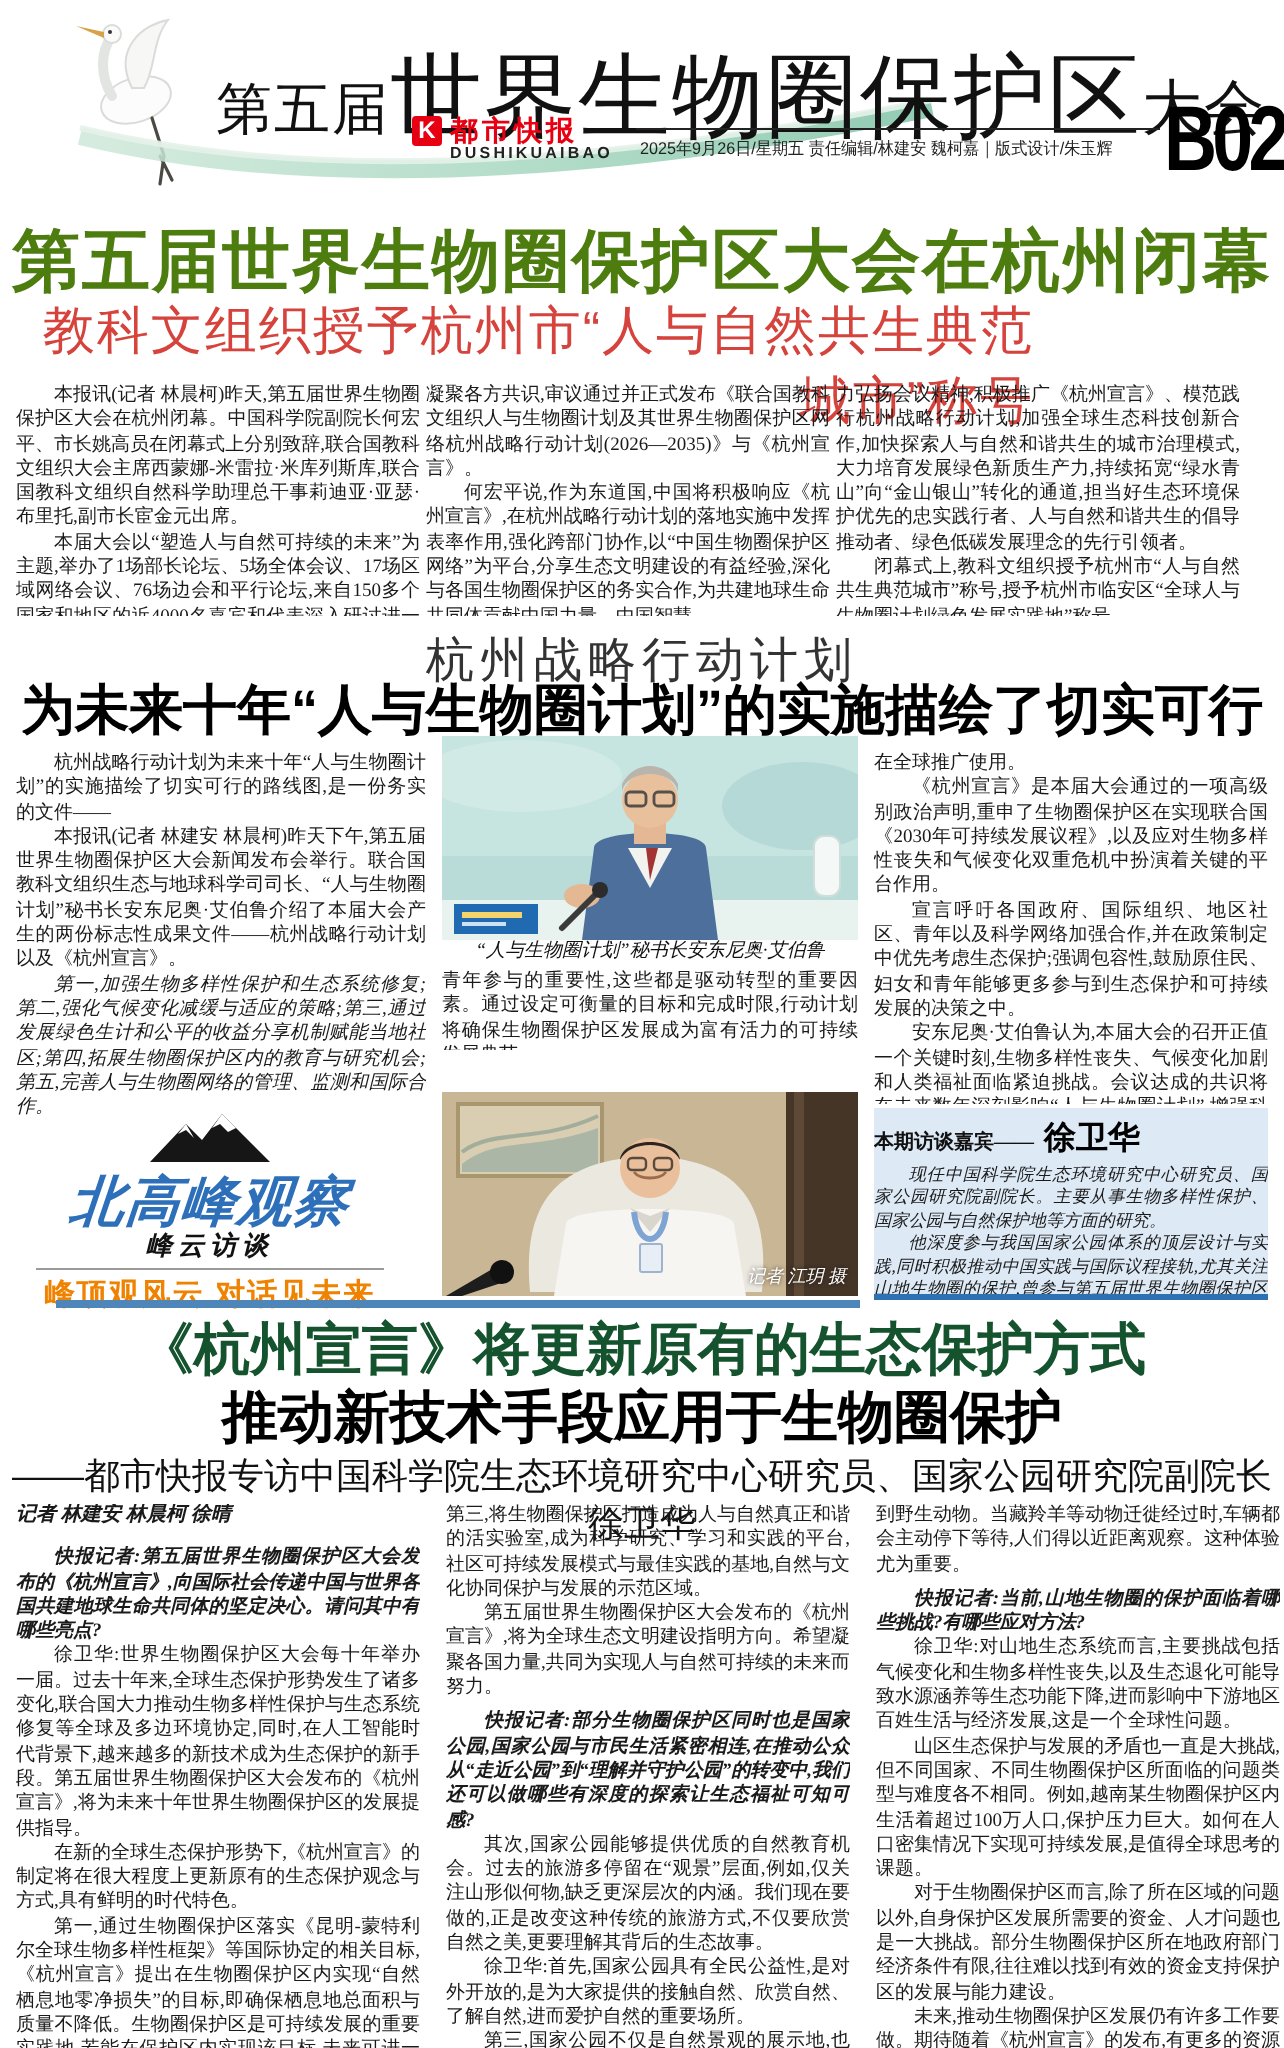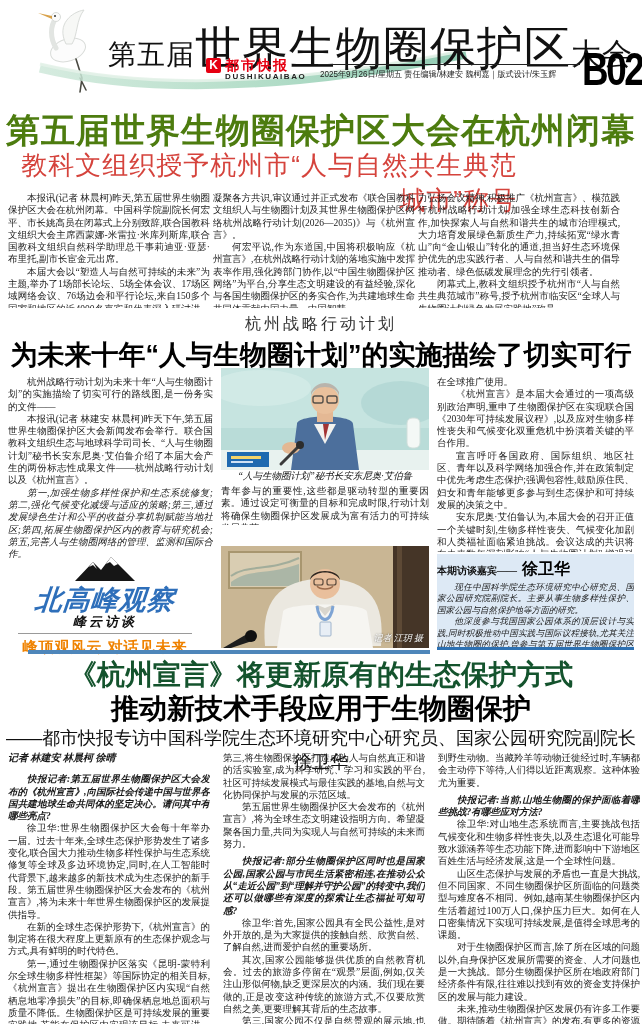--- a/index.html
+++ b/index.html
@@ -28,21 +28,21 @@
           font-family:"Liberation Sans",sans-serif;font-size:26px;letter-spacing:1px;}
   .cols{position:absolute;display:flex;}
   .col{text-align:justify;font-size:9.5px;line-height:12.3px;overflow:hidden;}
   .col p{margin:0;text-indent:2em;}
   .col p.cont{text-indent:0;}
   .col p.em{font-style:italic;}
   .col p.q{font-style:italic;font-weight:bold;margin-top:5px;}
   .a1-cols{left:8px;top:192px;gap:3px;}
   .a1-cols .col{width:202px;height:116px;}
   
-  .a2-kicker{position:absolute;left:0;top:314px;width:642px;text-align:center;font-size:16px;color:#333;
+  .a2-kicker{position:absolute;left:0;top:314px;width:642px;text-align:center;font-size:24px;color:#333;
              letter-spacing:3px;font-family:"Liberation Serif",serif;}
   .a2-head{position:absolute;left:0;top:337px;width:642px;text-align:center;color:#000;
            font-family:"Liberation Sans",sans-serif;font-weight:bold;font-size:27px;}
   .a2-colA{position:absolute;left:8px;top:376px;width:205px;height:182px;}
   .a2-mid{position:absolute;left:221px;top:368px;width:208px;}
   .a2-colC{position:absolute;left:437px;top:376px;width:197px;height:176px;}
   .photo{position:relative;width:208px;height:102px;overflow:hidden;background:#cde;}
   .caption{font-size:9.5px;font-style:italic;text-align:center;line-height:13px;color:#111;}
   .midtext{height:40px;margin-top:2px;}
   .photo-credit{position:absolute;right:6px;bottom:3px;color:#fff;font-size:9px;font-style:italic;
@@ -248,22 +248,22 @@
         <p class="q">快报记者:第五届世界生物圈保护区大会发布的《杭州宣言》,向国际社会传递中国与世界各国共建地球生命共同体的坚定决心。请问其中有哪些亮点?</p>
         <p>徐卫华:世界生物圈保护区大会每十年举办一届。过去十年来,全球生态保护形势发生了诸多变化,联合国大力推动生物多样性保护与生态系统修复等全球及多边环境协定,同时,在人工智能时代背景下,越来越多的新技术成为生态保护的新手段。第五届世界生物圈保护区大会发布的《杭州宣言》,将为未来十年世界生物圈保护区的发展提供指导。</p>
         <p>在新的全球生态保护形势下,《杭州宣言》的制定将在很大程度上更新原有的生态保护观念与方式,具有鲜明的时代特色。</p>
         <p>第一,通过生物圈保护区落实《昆明-蒙特利尔全球生物多样性框架》等国际协定的相关目标,《杭州宣言》提出在生物圈保护区内实现“自然栖息地零净损失”的目标,即确保栖息地总面积与质量不降低。生物圈保护区是可持续发展的重要实践地,若能在保护区内实现该目标,未来可进一步推广至其他区域。</p>
 
       </div>
       <div class="col">
         <p class="cont">第三,将生物圈保护区打造成为人与自然真正和谐的活实验室,成为科学研究、学习和实践的平台,社区可持续发展模式与最佳实践的基地,自然与文化协同保护与发展的示范区域。</p>
         <p>第五届世界生物圈保护区大会发布的《杭州宣言》,将为全球生态文明建设指明方向。希望凝聚各国力量,共同为实现人与自然可持续的未来而努力。</p>
         <p class="q">快报记者:部分生物圈保护区同时也是国家公园,国家公园与市民生活紧密相连,在推动公众从“走近公园”到“理解并守护公园”的转变中,我们还可以做哪些有深度的探索让生态福祉可知可感?</p>
+        <p>其次,国家公园能够提供优质的自然教育机会。过去的旅游多停留在“观景”层面,例如,仅关注山形似何物,缺乏更深层次的内涵。我们现在要做的,正是改变这种传统的旅游方式,不仅要欣赏自然之美,更要理解其背后的生态故事。</p>
         <p>徐卫华:首先,国家公园具有全民公益性,是对外开放的,是为大家提供的接触自然、欣赏自然、了解自然,进而爱护自然的重要场所。</p>
-        <p>其次,国家公园能够提供优质的自然教育机会。过去的旅游多停留在“观景”层面,例如,仅关注山形似何物,缺乏更深层次的内涵。我们现在要做的,正是改变这种传统的旅游方式,不仅要欣赏自然之美,更要理解其背后的生态故事。</p>
         <p>第三,国家公园不仅是自然景观的展示地,也将通过景观、野生动植物传递其背后的生态内涵,激发公众了解与保护公园的兴趣。希望让公众在游览中有收获、有体会、有感受,从而真正愿意去保护它。以三江源公园为例,游客除了欣赏壮丽景观,还能观察</p>
       </div>
       <div class="col">
         <p class="cont">到野生动物。当藏羚羊等动物迁徙经过时,车辆都会主动停下等待,人们得以近距离观察。这种体验尤为重要。</p>
         <p class="q">快报记者:当前,山地生物圈的保护面临着哪些挑战?有哪些应对方法?</p>
         <p>徐卫华:对山地生态系统而言,主要挑战包括气候变化和生物多样性丧失,以及生态退化可能导致水源涵养等生态功能下降,进而影响中下游地区百姓生活与经济发展,这是一个全球性问题。</p>
         <p>山区生态保护与发展的矛盾也一直是大挑战,但不同国家、不同生物圈保护区所面临的问题类型与难度各不相同。例如,越南某生物圈保护区内生活着超过100万人口,保护压力巨大。如何在人口密集情况下实现可持续发展,是值得全球思考的课题。</p>
         <p>对于生物圈保护区而言,除了所在区域的问题以外,自身保护区发展所需要的资金、人才问题也是一大挑战。部分生物圈保护区所在地政府部门经济条件有限,往往难以找到有效的资金支持保护区的发展与能力建设。</p>
         <p>未来,推动生物圈保护区发展仍有许多工作要做。期待随着《杭州宣言》的发布,有更多的资源投入生物圈保护区的建设,推动技术与管理水平等方面提升。希望有更多科研力量加入山地生物圈保护网络,共同推动其发展。</p>
       </div>

